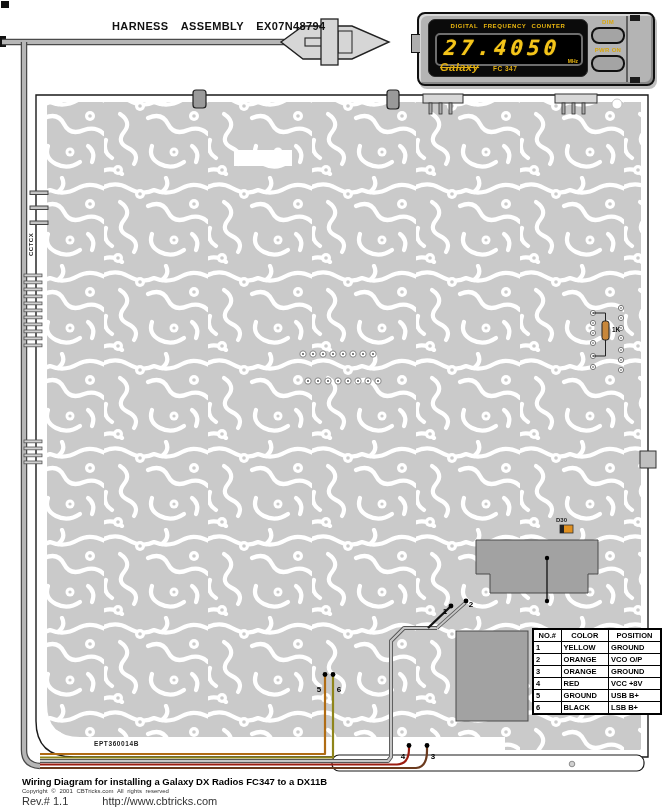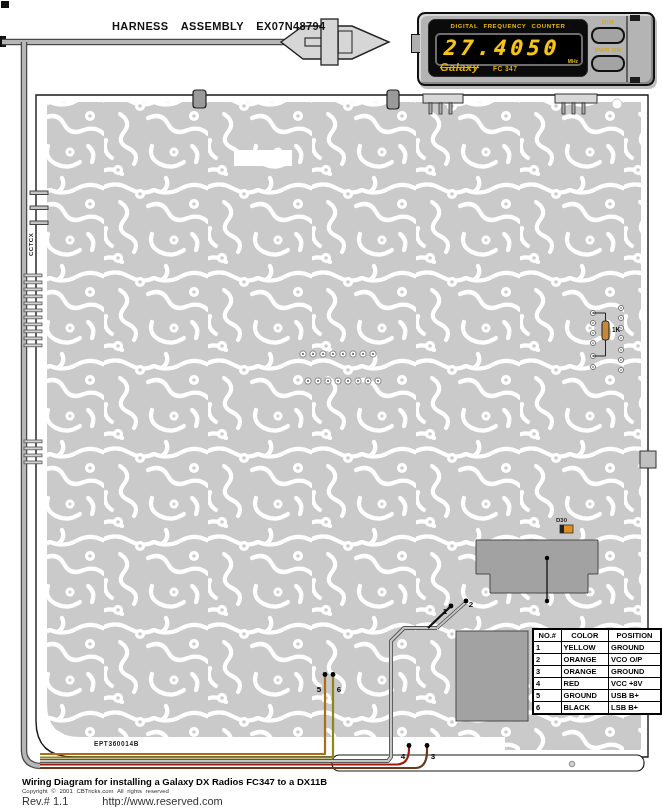--- a/index.html
+++ b/index.html
@@ -351,17 +351,17 @@
         <td>LSB B+</td>
       </tr>
     </tbody>
   </table>
 
   <div class="footer">
     <div class="f-title">Wiring Diagram for installing a Galaxy DX Radios FC347 to a DX11B</div>
     <div class="f-copy">Copyright © 2001 CBTricks.com All rights reserved</div>
     <div class="f-rev">
       <span>Rev.# 1.1</span>
-      <span>http://www.reserved.com</span>
+      <span>http://www.cbtricks.com</span>
     </div>
   </div>
 
 </div>
 
 </body></html>

